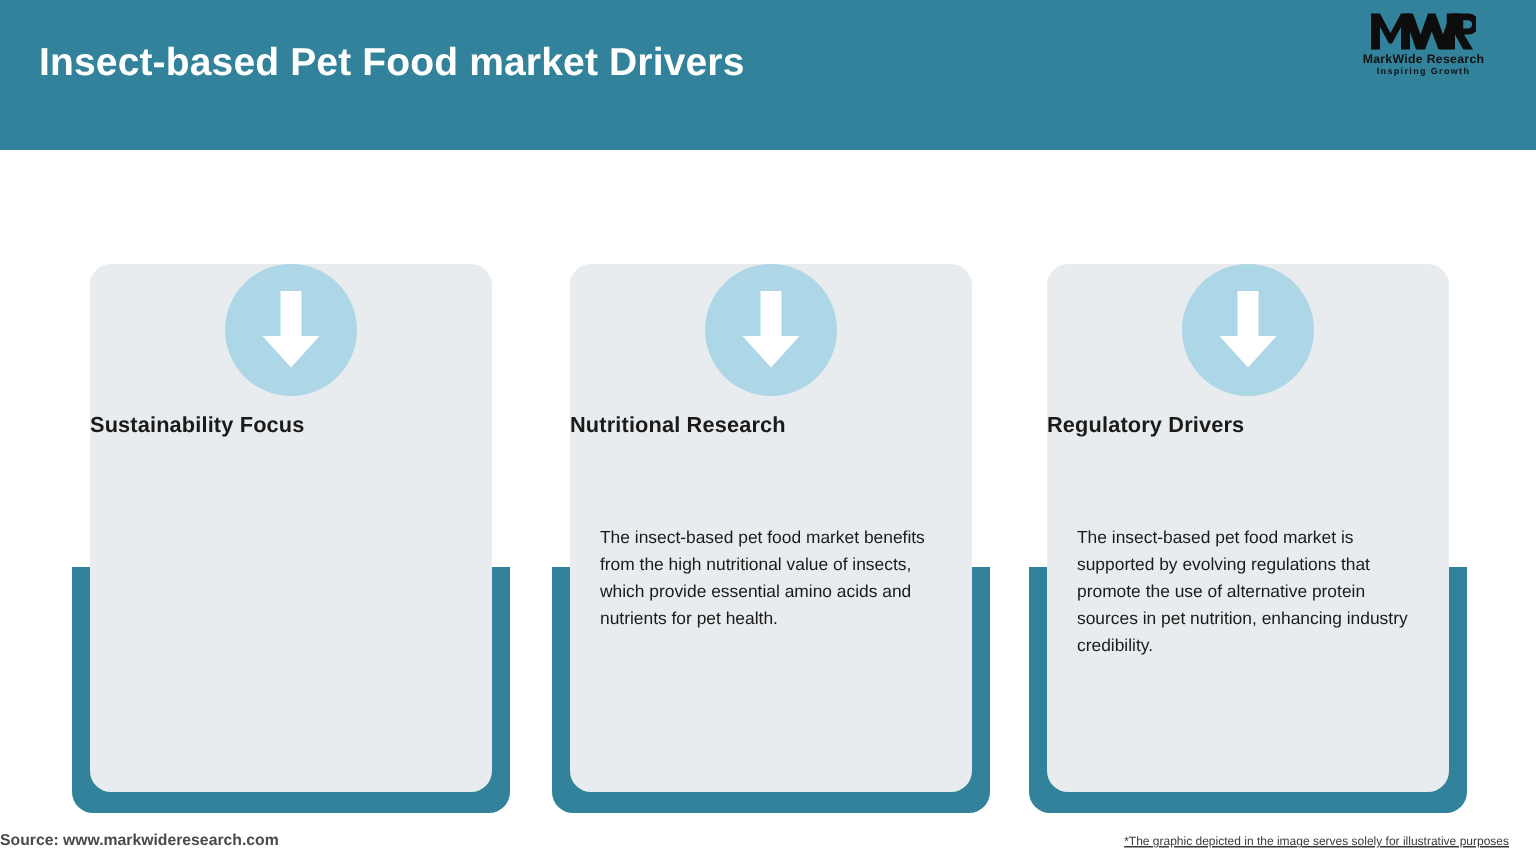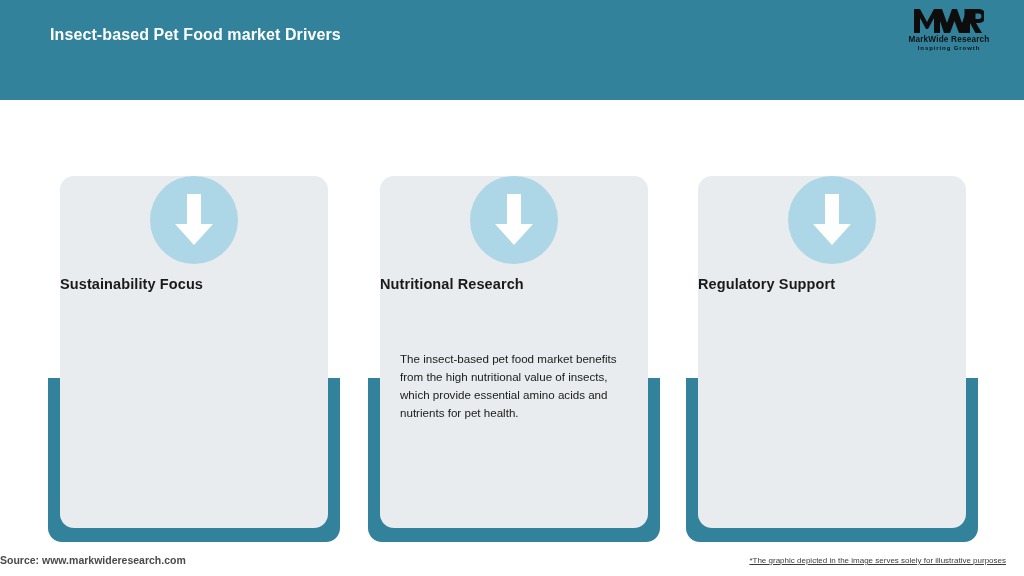--- a/index.html
+++ b/index.html
@@ -19,23 +19,23 @@
   #header-band {
     position: absolute;
     left: 0;
     top: 0;
     width: 1024px;
     height: 100px;
     background: #31829A;
   }
   #page-title {
     position: absolute;
-    left: 50px;
+    left: 26px;
     top: 26px;
-    font-size: 16px;
+    font-size: 26px;
     font-weight: bold;
     color: #ffffff;
     letter-spacing: 0.1px;
     white-space: nowrap;
   }
 
   
   #brand-logo {
     position: absolute;
     right: 16px;
@@ -209,18 +209,19 @@
 </div>
 
 <div class="card-wrap" id="card-wrap-2">
   <div class="bracket"></div>
   <div class="card">
     <div class="circle-icon">
       <svg width="42" height="52" viewBox="0 0 42 52" xmlns="http://www.w3.org/2000/svg">
         <polygon points="14,0 28,0 28,30 40,30 21,51 2,30 14,30" fill="#FFFFFF"></polygon>
       </svg>
     </div>
-    <div class="card-title">Regulatory Support</div>
+    <div class="card-title">Regulatory Drivers</div>
+    <div class="card-body">The insect-based pet food market is supported by evolving regulations that promote the use of alternative protein sources in pet nutrition, enhancing industry credibility.</div>
   </div>
 </div>
 
 <div id="source-note">Source: www.markwideresearch.com</div>
 <div id="disclaimer-note">*The graphic depicted in the image serves solely for illustrative purposes</div>
 
 </body></html>

